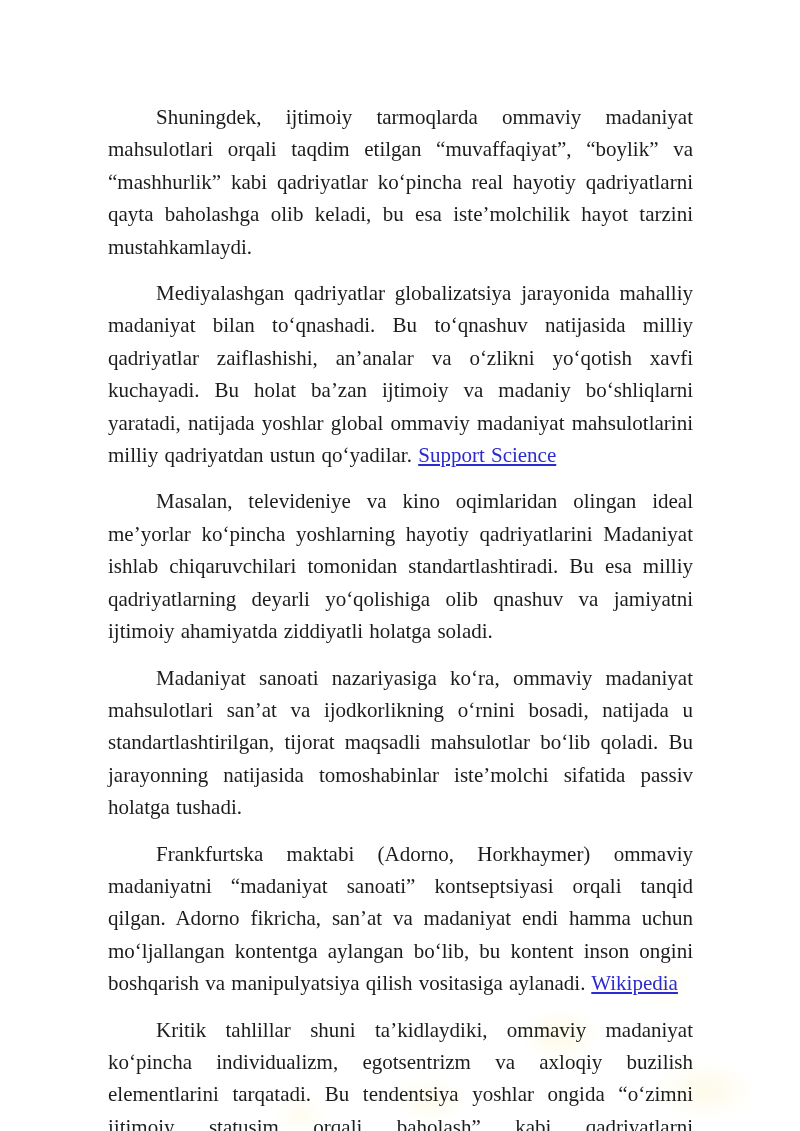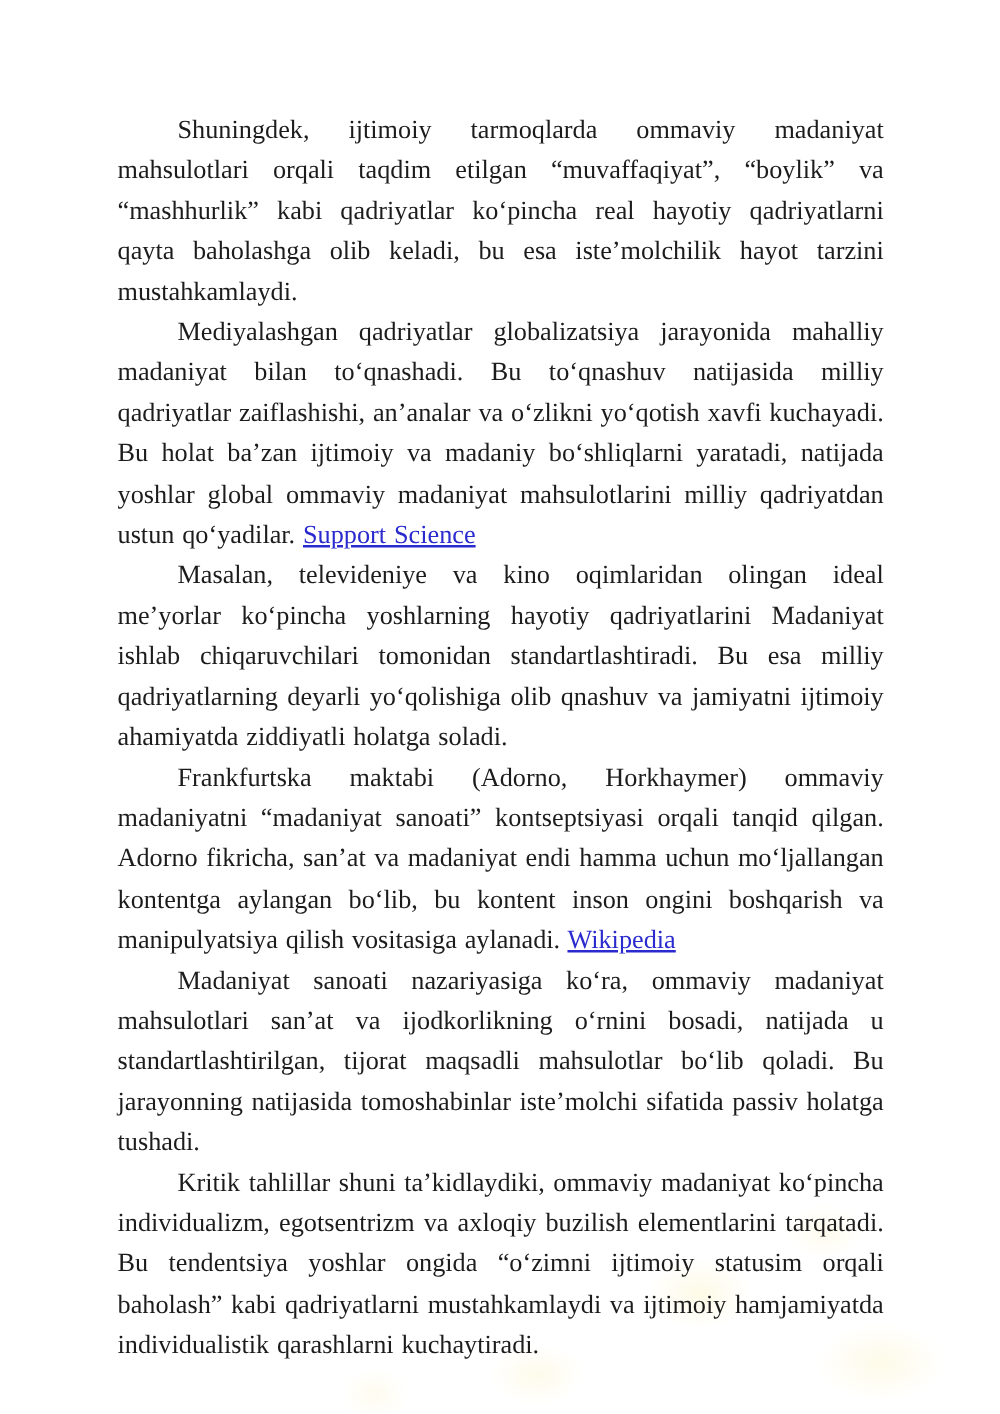--- a/index.html
+++ b/index.html
@@ -31,35 +31,35 @@
     left: 94px;
     top: 87px;
     width: 613px;
     font-size: 21px;
     line-height: 32.4px;
     text-align: justify;
     color: var(--text-color, #1c1c1c);
     word-spacing: 1px;
   }
   .content p {
-    margin: 0;
+    margin: 14px;
     text-indent: 48px;
   }
   .content a {
     color: var(--link-color, #2a2ace);
     text-decoration: underline;
     cursor: pointer;
   }
 </style>
 </head>
 <body>
 
 <div class="page">
   <div class="scan-stains"></div>
   <div class="content">
       <p><span>Shuningdek, ijtimoiy tarmoqlarda ommaviy madaniyat mahsulotlari orqali taqdim etilgan “muvaffaqiyat”, “boylik” va “mashhurlik” kabi qadriyatlar ko‘pincha real hayotiy qadriyatlarni qayta baholashga olib keladi, bu esa iste’molchilik hayot tarzini mustahkamlaydi.</span></p>
       <p><span>Mediyalashgan qadriyatlar globalizatsiya jarayonida mahalliy madaniyat bilan to‘qnashadi. Bu to‘qnashuv natijasida milliy qadriyatlar zaiflashishi, an’analar va o‘zlikni yo‘qotish xavfi kuchayadi. Bu holat ba’zan ijtimoiy va madaniy bo‘shliqlarni yaratadi, natijada yoshlar global ommaviy madaniyat mahsulotlarini milliy qadriyatdan ustun qo‘yadilar. </span><a href="#">Support Science</a></p>
       <p><span>Masalan, televideniye va kino oqimlaridan olingan ideal me’yorlar ko‘pincha yoshlarning hayotiy qadriyatlarini Madaniyat ishlab chiqaruvchilari tomonidan standartlashtiradi. Bu esa milliy qadriyatlarning deyarli yo‘qolishiga olib qnashuv va jamiyatni ijtimoiy ahamiyatda ziddiyatli holatga soladi.</span></p>
+      <p><span>Madaniyat sanoati nazariyasiga ko‘ra, ommaviy madaniyat mahsulotlari san’at va ijodkorlikning o‘rnini bosadi, natijada u standartlashtirilgan, tijorat maqsadli mahsulotlar bo‘lib qoladi. Bu jarayonning natijasida tomoshabinlar iste’molchi sifatida passiv holatga tushadi.</span></p>
       <p><span>Frankfurtska maktabi (Adorno, Horkhaymer) ommaviy madaniyatni “madaniyat sanoati” kontseptsiyasi orqali tanqid qilgan. Adorno fikricha, san’at va madaniyat endi hamma uchun mo‘ljallangan kontentga aylangan bo‘lib, bu kontent inson ongini boshqarish va manipulyatsiya qilish vositasiga aylanadi. </span><a href="#">Wikipedia</a></p>
-      <p><span>Madaniyat sanoati nazariyasiga ko‘ra, ommaviy madaniyat mahsulotlari san’at va ijodkorlikning o‘rnini bosadi, natijada u standartlashtirilgan, tijorat maqsadli mahsulotlar bo‘lib qoladi. Bu jarayonning natijasida tomoshabinlar iste’molchi sifatida passiv holatga tushadi.</span></p>
       <p><span>Kritik tahlillar shuni ta’kidlaydiki, ommaviy madaniyat ko‘pincha individualizm, egotsentrizm va axloqiy buzilish elementlarini tarqatadi. Bu tendentsiya yoshlar ongida “o‘zimni ijtimoiy statusim orqali baholash” kabi qadriyatlarni mustahkamlaydi va ijtimoiy hamjamiyatda individualistik qarashlarni kuchaytiradi.</span></p>
     </div>
 </div>
 
 </body></html>

